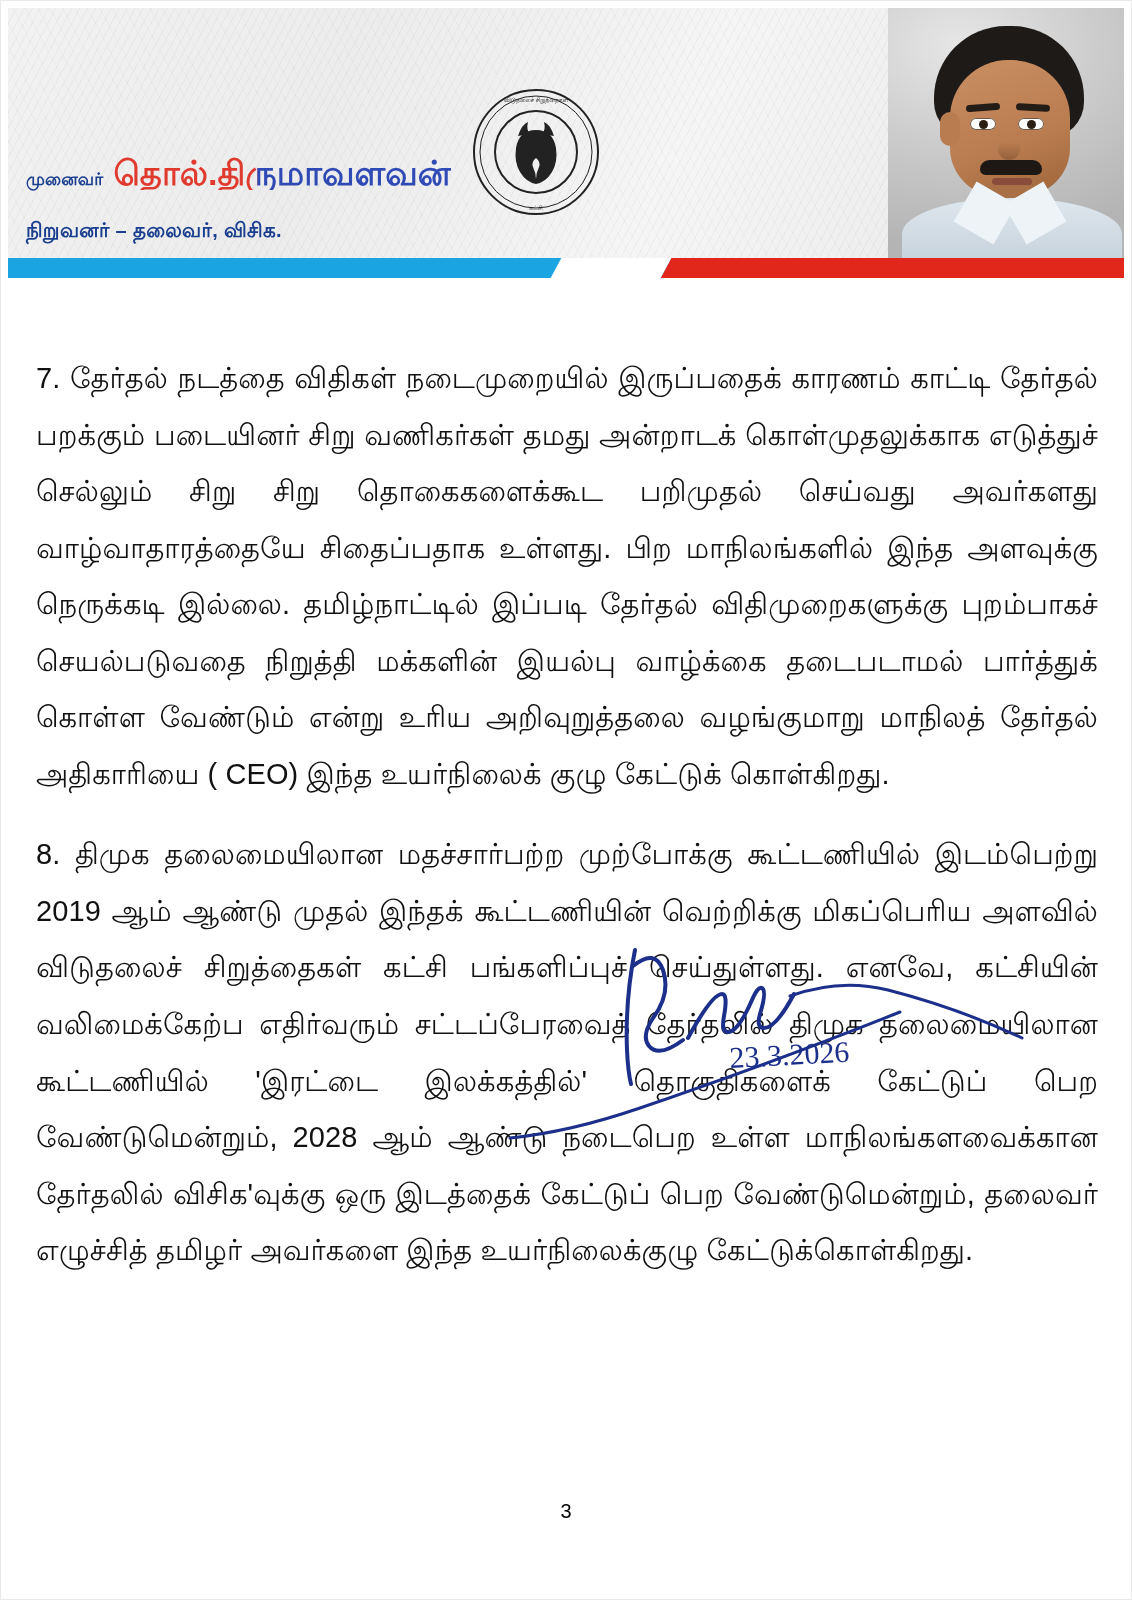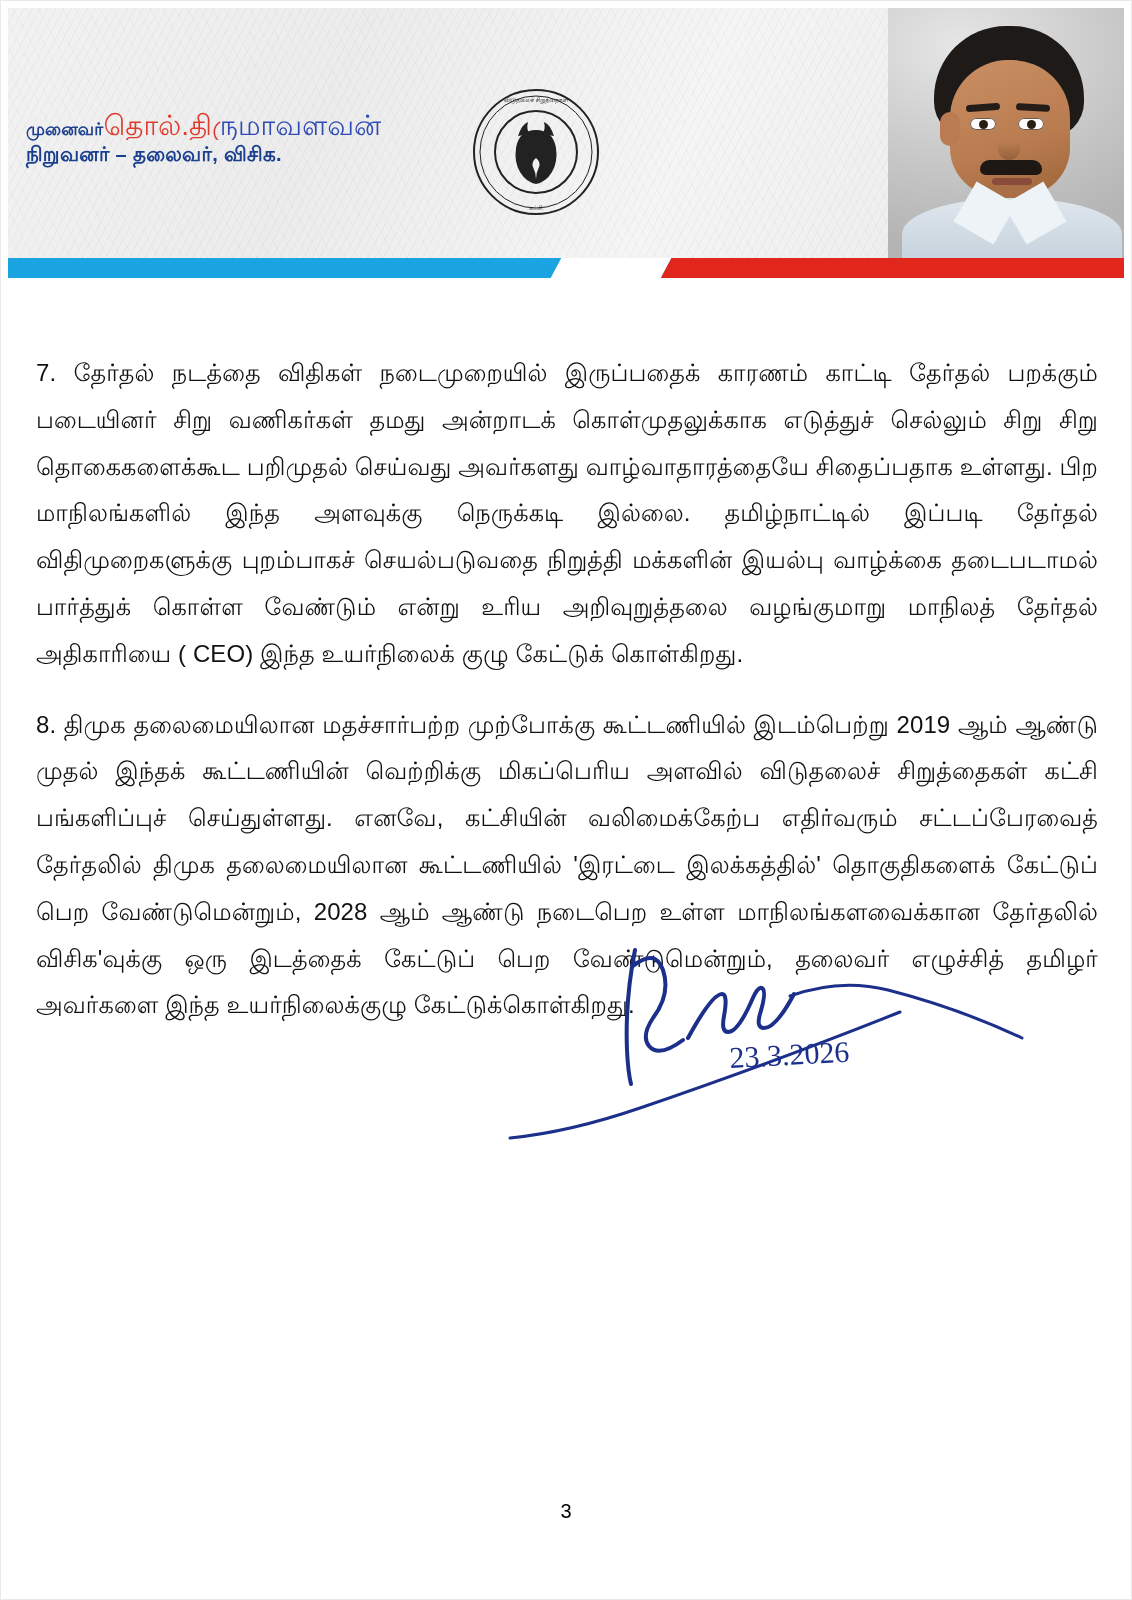--- a/index.html
+++ b/index.html
@@ -54,39 +54,41 @@
   
   .lh-names {
     position: absolute;
     left: 18px;
     top: 104px;
     width: 420px;
   }
   .lh-line1 {
     display: flex;
     align-items: baseline;
+    gap: 10px;
   }
   .lh-prefix {
     font-size: 17px;
     color: #1b3f8f;
     font-weight: 700;
     letter-spacing: .2px;
   }
   .lh-name {
-    font-size: 28px;
-    font-weight: 400;
+    font-size: 34px;
+    font-weight: 700;
     line-height: 1;
     background: linear-gradient(90deg, #e03a2f 0%, #e03a2f 42%, #2f49b5 43%, #2f49b5 100%);
     -webkit-background-clip: text;
     background-clip: text;
     color: transparent;
     white-space: nowrap;
+    margin-top: 44px;
   }
   .lh-line2 {
-    margin-top: 2px;
+    margin-top: 28px;
     font-size: 20px;
     font-weight: 700;
     color: #1b3f8f;
     letter-spacing: .3px;
   }
 
   
   .lh-emblem {
     position: absolute;
     left: 462px;
@@ -224,21 +226,21 @@
 
   
   .content {
     position: absolute;
     left: 36px;
     top: 350px;
     width: 1062px;
   }
   .para {
     text-align: justify;
-    font-size: 24px;
+    font-size: 29px;
     line-height: 1.95;
     letter-spacing: .1px;
     color: #111;
     margin: 0 0 22px 0;
     font-family: "Liberation Sans", sans-serif;
   }
   .para.p2 { margin-top: 24px; }
 
   
   .signature {

